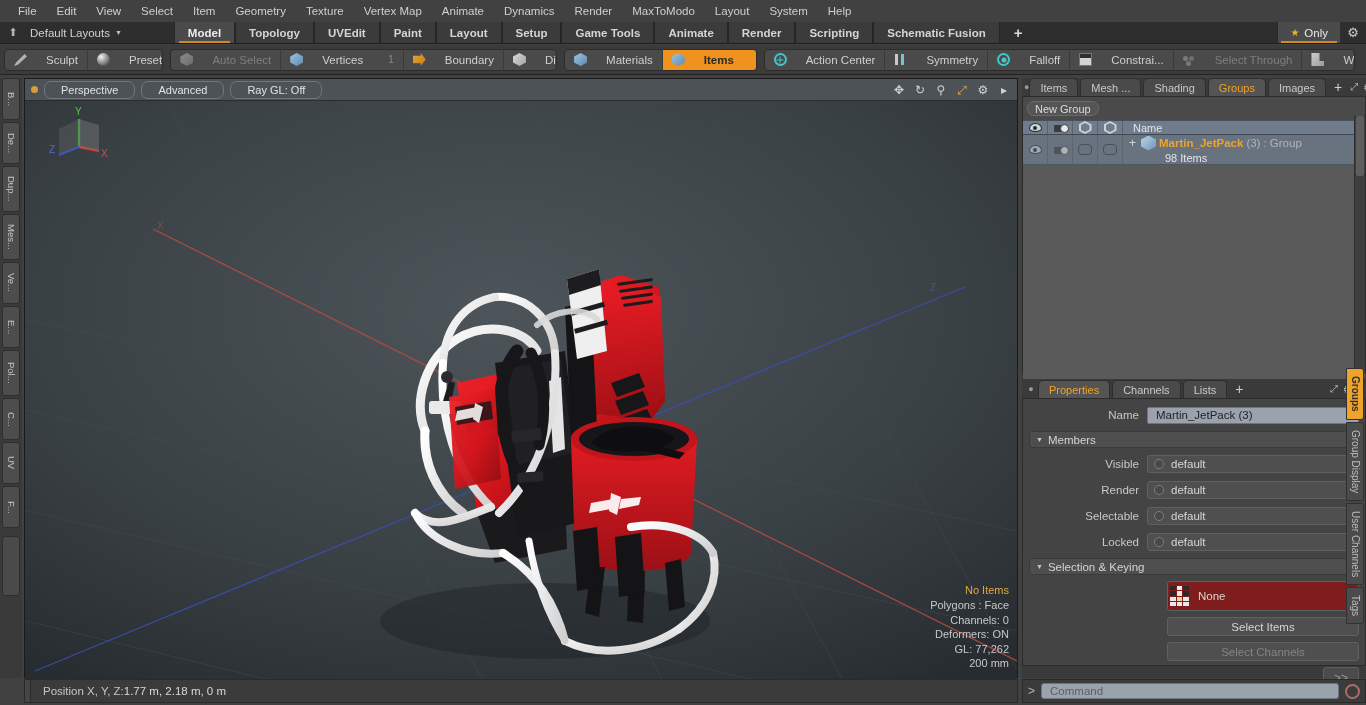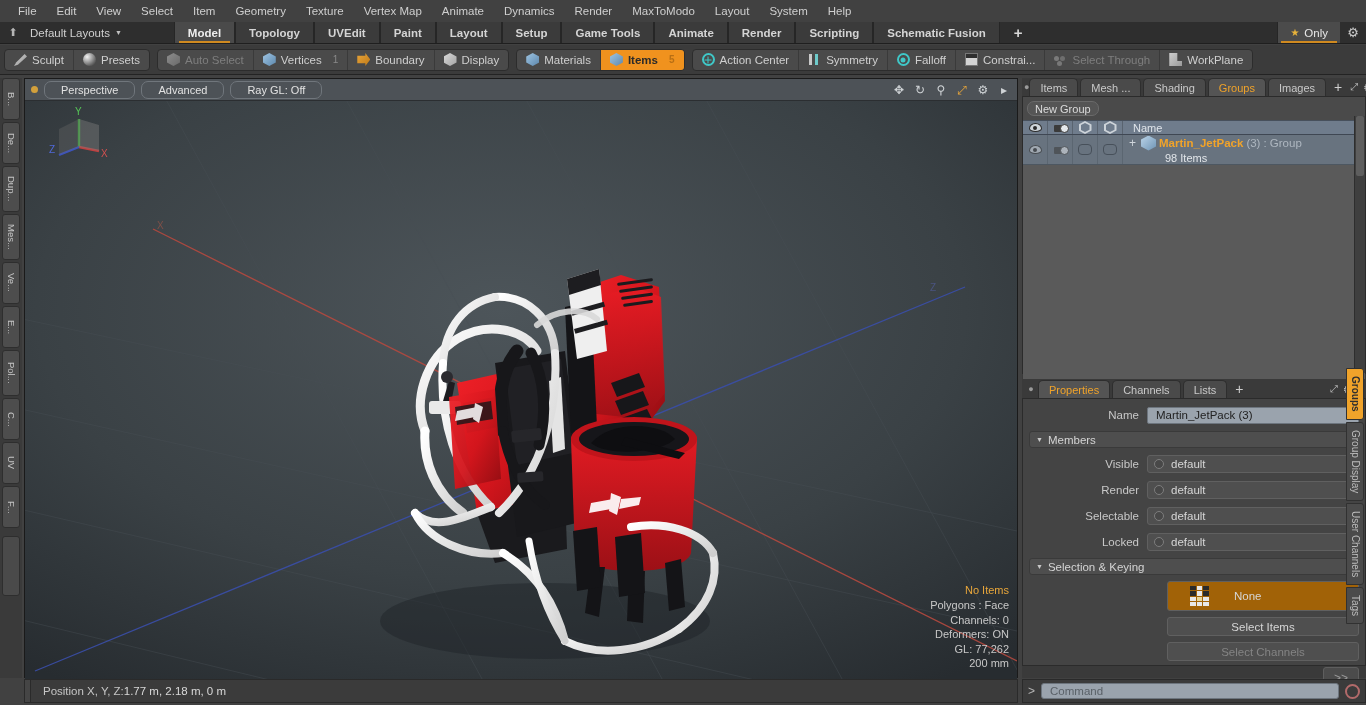--- a/index.html
+++ b/index.html
@@ -63,21 +63,21 @@
   .toolbar{
     position:absolute; left:0; top:45px; width:1366px; height:30px;
     background:#3b3b3b; display:flex; align-items:center; padding:0 4px;
     border-bottom:1px solid #232323;
   }
   .tgroup{
     display:flex; align-items:stretch; height:22px; background:#4a4a4a;
     border:1px solid #2c2c2c; border-radius:4px; overflow:hidden; margin-right:7px;
   }
   .tbtn{
-    display:flex; align-items:center; gap:5px; padding:0 9px; color:#cfcfcf;
+    display:flex; align-items:center; gap:19px; padding:0 9px; color:#cfcfcf;
     font-size:11.5px; border-right:1px solid #3a3a3a; white-space:nowrap; position:relative;
   }
   .tbtn:last-child{ border-right:none; }
   .tbtn.dim{ color:#7e7e7e; }
   .tbtn.active{ background:#f0921e; color:#2a2a2a; font-weight:bold; }
   .tbtn.active .badge{ color:#b86f14; }
   .badge{ font-size:10px; color:#8a8a8a; margin-left:6px; }
 
   
   .ic{ width:13px; height:13px; display:inline-block; position:relative; flex:none; }
@@ -237,22 +237,22 @@
   }
   .radio{ width:10px; height:10px; border-radius:50%; border:1px solid #7d7d7d; background:#484848; margin-right:7px; flex:none; }
   .ddarrow{ margin-left:auto; font-size:7px; color:#cfcfcf; }
   .btnrow{ display:flex; justify-content:flex-end; margin-bottom:6px; }
   .selbtn{
     width:192px; height:19px; background:#4f4f4f; border:1px solid #606060; border-radius:3px;
     display:flex; align-items:center; justify-content:center; color:#d6d6d6; font-size:11.5px;
   }
   .selbtn.dis{ color:#848484; }
   .nonebox{
-    width:192px; height:30px; background:#a16207; border:1px solid #606060; border-radius:3px;
-    display:flex; align-items:center; padding-left:22px; gap:25px; color:#d6d6d6; font-size:11.5px;
+    width:192px; height:30px; background:#7f1d1d; border:1px solid #606060; border-radius:3px;
+    display:flex; align-items:center; padding-left:2px; gap:9px; color:#d6d6d6; font-size:11.5px;
   }
   .dotgrid{ width:19px; height:20px; display:grid; grid-template-columns:repeat(3,1fr); grid-template-rows:repeat(4,1fr); gap:1px; }
   .dotgrid i{ background:#e8e8e8; display:block; }
   .dotgrid i.off{ background:#2a2a2a; }
   .dotgrid i.hl{ background:#e8d79a; }
   .arrowsbtn{
     width:36px; height:22px; background:#4b4b4b; border:1px solid #5e5e5e; border-radius:3px;
     display:flex; align-items:center; justify-content:center; color:#9a9a9a; font-size:12px;
     margin-left:auto;
   }

